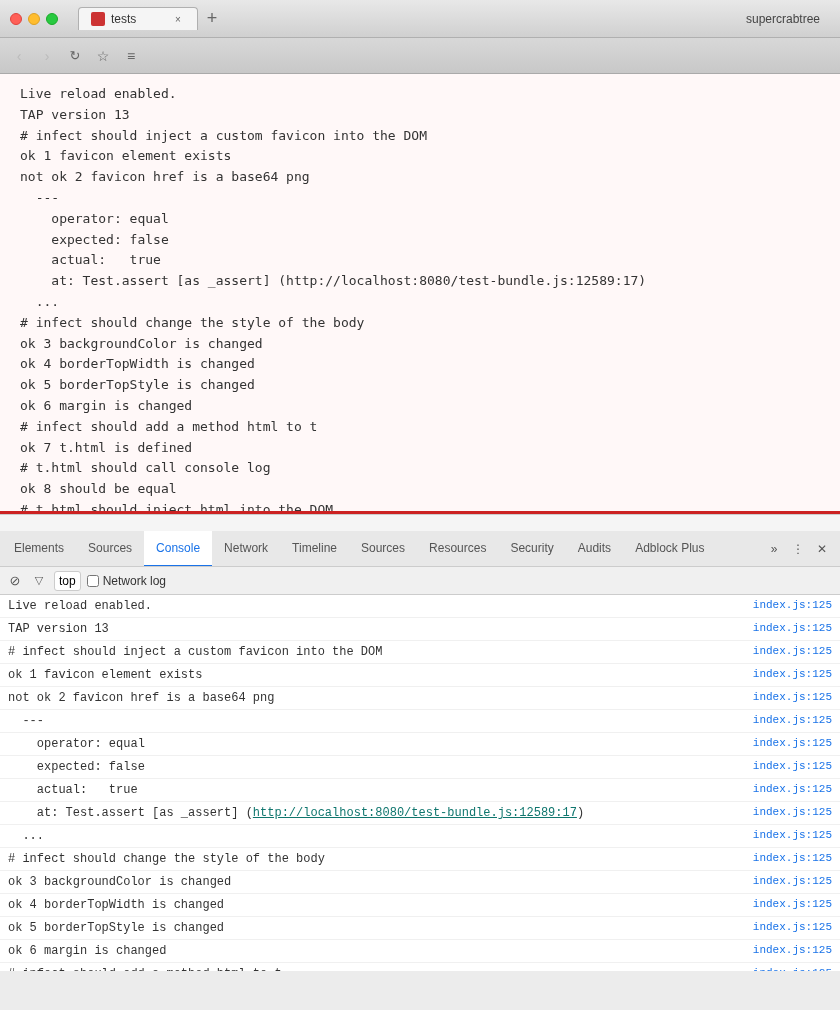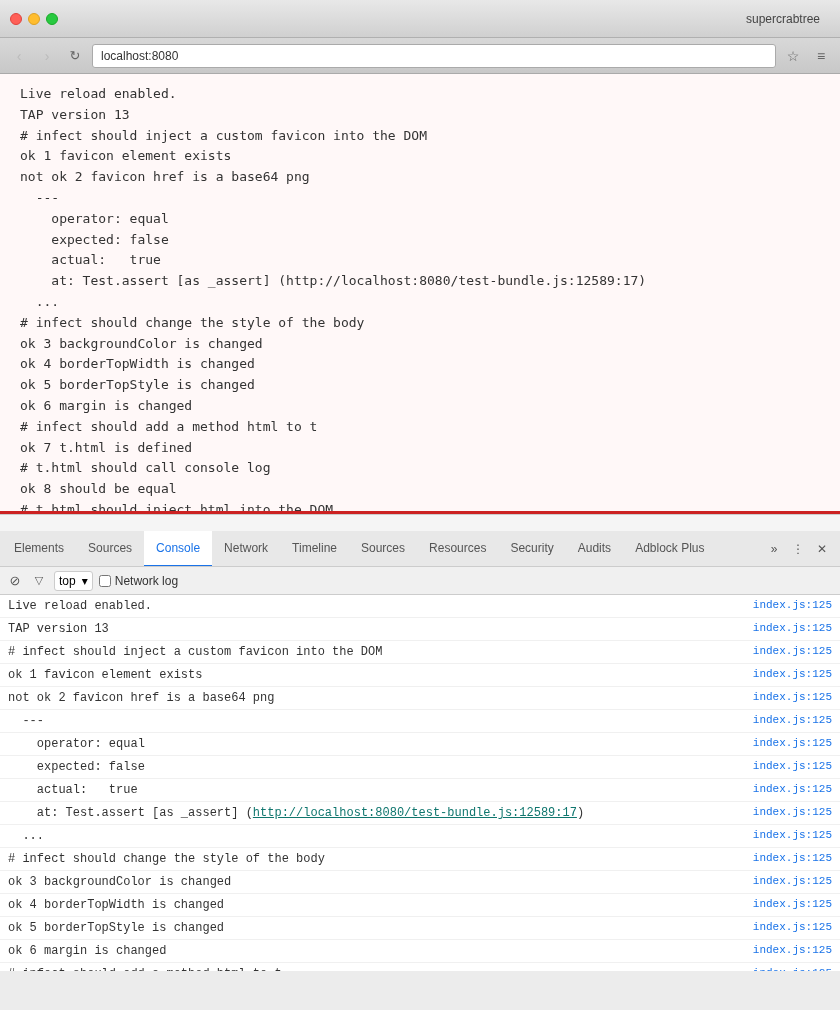--- a/index.html
+++ b/index.html
@@ -203,20 +203,21 @@
       background: white;
       border: 1px solid #ccc;
       border-radius: 3px;
       padding: 2px 4px;
       font-size: 12px;
       height: 20px;
       display: flex;
       align-items: center;
       gap: 6px;
       cursor: pointer;
+      flex-direction: column;
     }
     .preserve-log-label {
       display: flex;
       align-items: center;
       gap: 4px;
       font-size: 12px;
       color: #333;
       cursor: pointer;
     }
     .preserve-log-label input[type="checkbox"] {
@@ -263,30 +264,35 @@
   </style>
 </head>
 <body>
 
 <div class="titlebar">
   <div class="traffic-lights">
     <div class="traffic-light tl-close"></div>
     <div class="traffic-light tl-min"></div>
     <div class="traffic-light tl-max"></div>
   </div>
+  <div class="tab-bar">
+    <div class="tab">
+      <div class="tab-favicon"></div>
+      <span>tests</span>
+      <div class="tab-close-btn">×</div>
+    </div>
+    <div class="new-tab-btn">+</div>
+  </div>
   <span class="window-title">supercrabtree</span>
 </div>
 
 <div class="addressbar">
   <div class="nav-btn disabled">‹</div>
   <div class="nav-btn disabled">›</div>
   <div class="nav-btn reload-btn">↻</div>
-  <div class="url-bar">
-    <span>localhost:8080</span>
-  </div>
   <div class="star-btn">☆</div>
   <div class="menu-btn">≡</div>
 </div>
 
 <div class="main-content">
   <pre id="main-pre">Live reload enabled.
 TAP version 13
 # infect should inject a custom favicon into the DOM
 ok 1 favicon element exists
 not ok 2 favicon href is a base64 png

